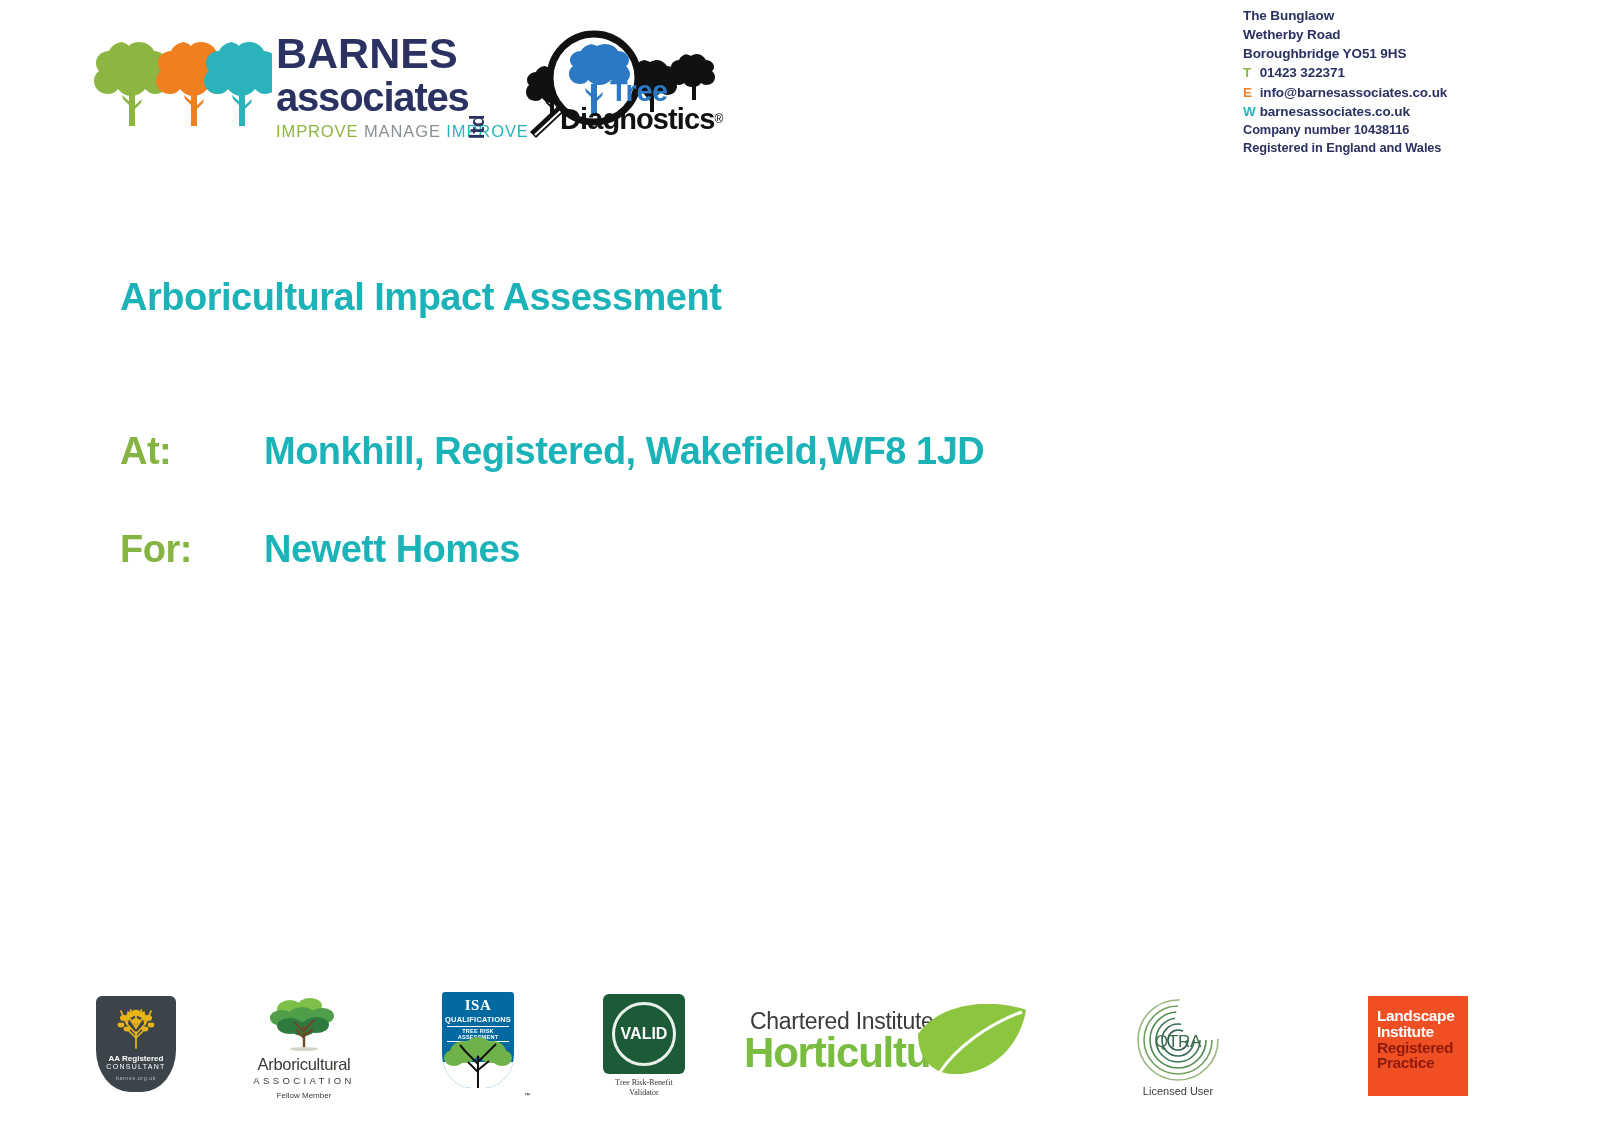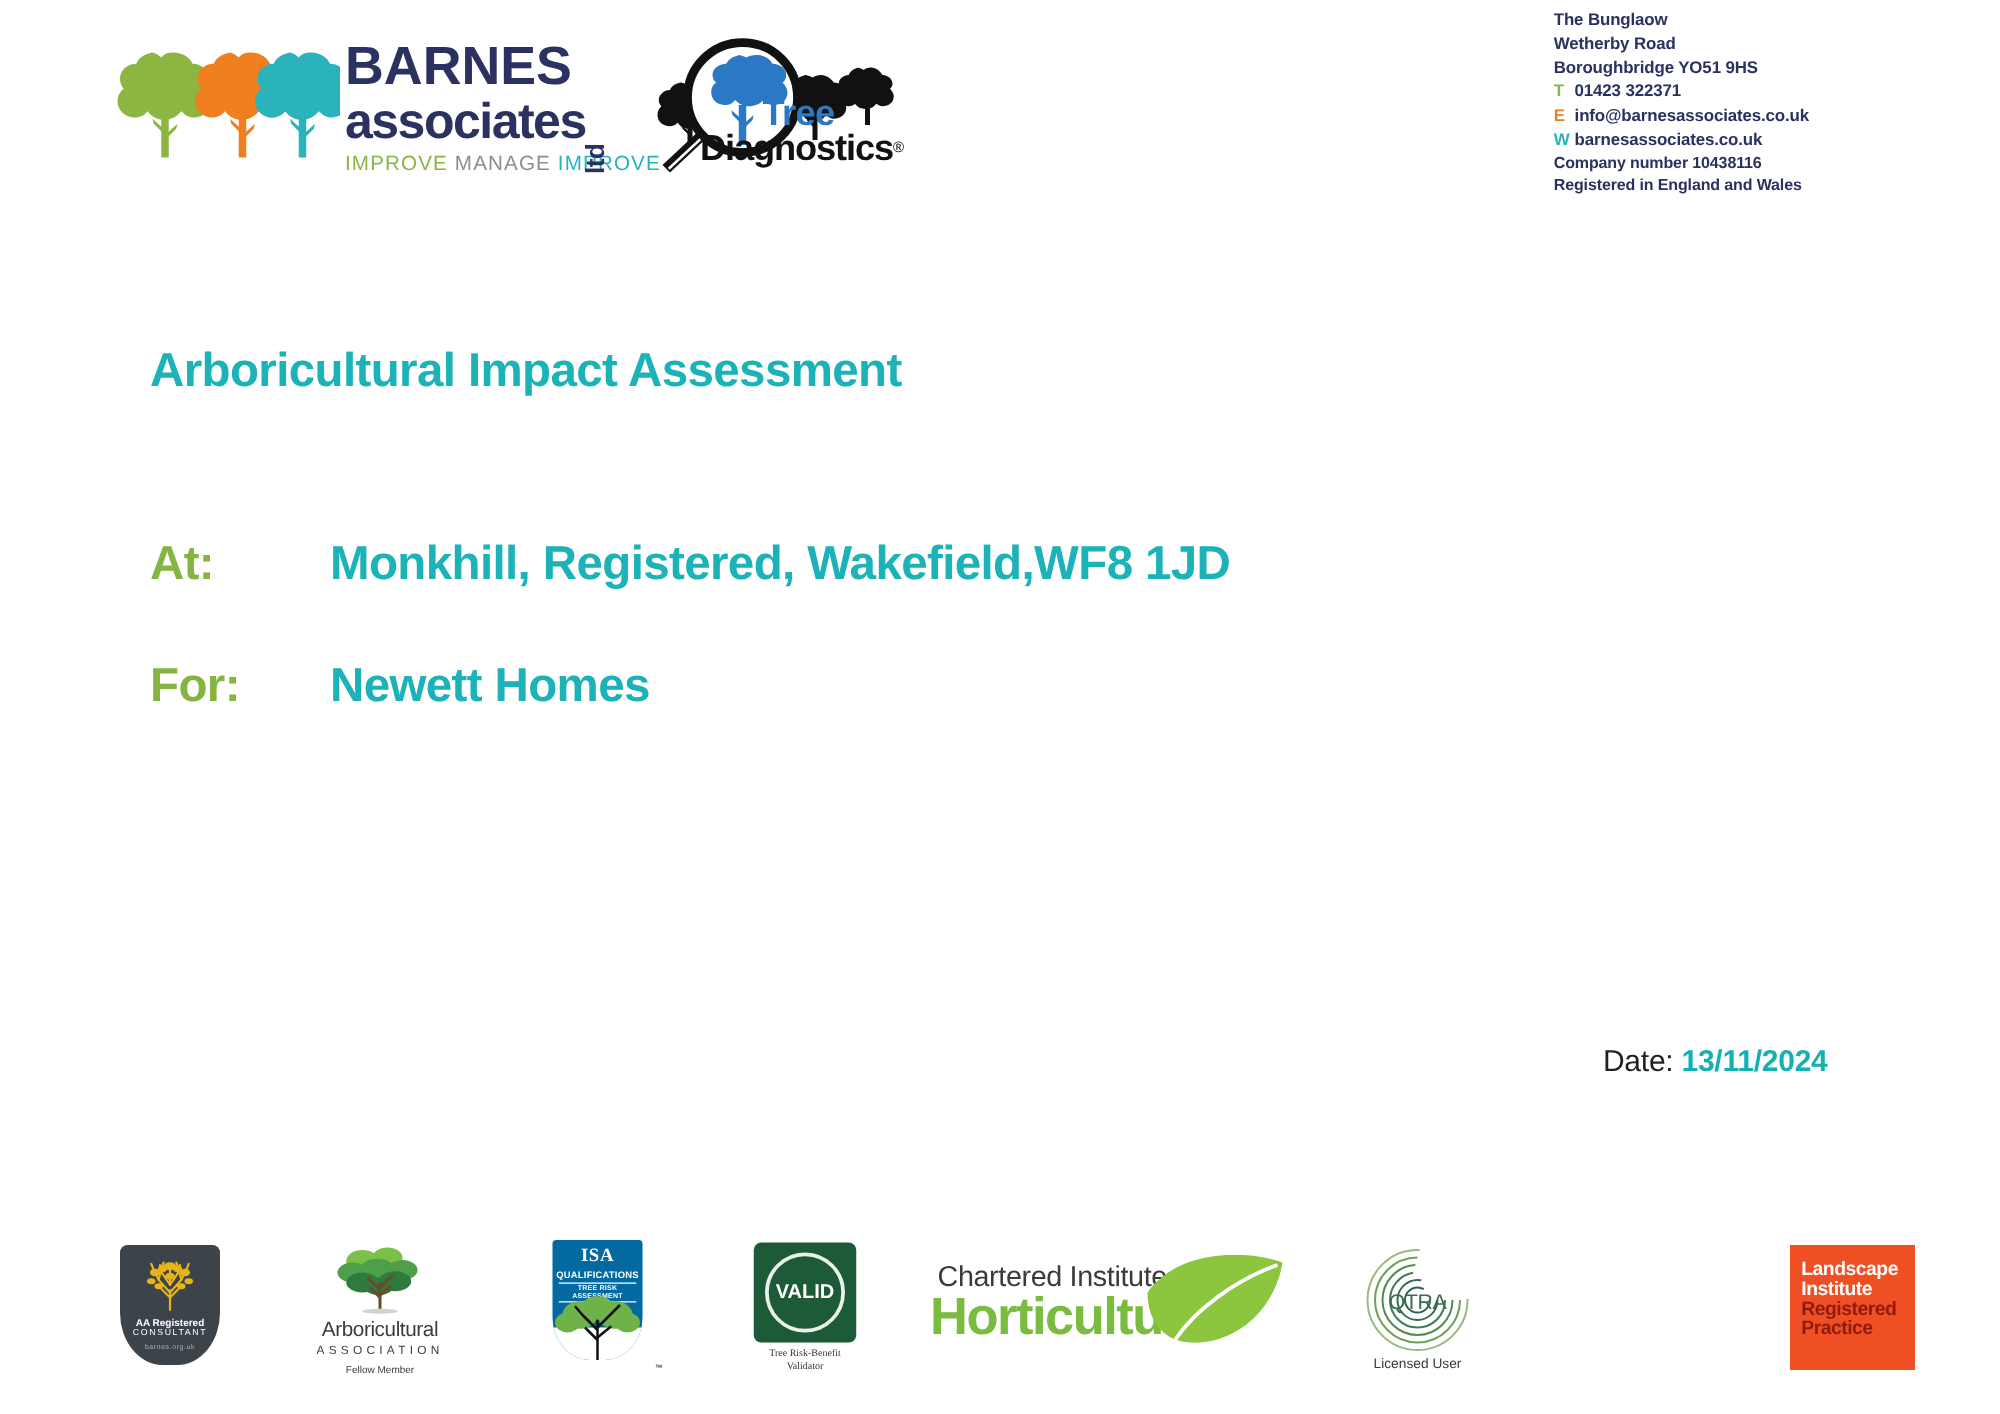--- a/index.html
+++ b/index.html
@@ -197,34 +197,34 @@
   }
   .valid-cap { font-size: 8px; color: #333; font-family: "Liberation Serif", serif; line-height: 1.25; margin-top: 4px; }
 
   
   #logo-cih { left: 744px; top: 20px; width: 286px; height: 80px; }
   .cih-line1 { font-size: 23px; color: #3b3b3b; letter-spacing: -0.3px; text-align: left; margin-left: 6px; }
   .cih-line2 { font-size: 42px; color: #79bc3f; font-weight: bold; letter-spacing: -1.2px; text-align: left; line-height: 0.95; margin-top: -2px; }
   .cih-leaf { position: absolute; right: 0px; top: -4px; }
 
   
-  #logo-qtra { left: 1082px; top: 10px; width: 104px; height: 104px; }
+  #logo-qtra { left: 1126px; top: 10px; width: 104px; height: 104px; }
   .qtra-word {
     position: absolute; left: 0; right: 0; top: 34px;
     font-size: 17px; color: #3e6b4a; letter-spacing: -0.3px;
   }
   .qtra-cap { font-size: 11px; color: #3a3a3a; margin-top: 3px; }
 
   
   #logo-bali { left: 1240px; top: 8px; width: 92px; height: 108px; }
   .bali-word { font-size: 27px; font-weight: bold; color: #111; letter-spacing: 0.5px; line-height: 1; margin-top: -2px; }
   .bali-cap { font-size: 9px; color: #3a3a3a; letter-spacing: 0.6px; font-family: "Liberation Serif", serif; }
 
   
-  #logo-li { left: 1432px; top: 8px; width: 104px; height: 104px; }
+  #logo-li { left: 1368px; top: 8px; width: 104px; height: 104px; }
   .li-box {
     width: 100px; height: 100px; background: #f04e23;
     text-align: left; padding: 12px 0 0 9px; box-sizing: border-box;
   }
   .li-w { color: #ffffff; font-size: 15.5px; font-weight: bold; line-height: 1.02; letter-spacing: -0.4px; }
   .li-d { color: #8f1b10; font-size: 15.5px; font-weight: bold; line-height: 1.02; letter-spacing: -0.4px; }
 </style>
 </head>
 <body>
 
@@ -328,24 +328,20 @@
 
 <div class="field-row" id="row-at">
   <span class="field-label">At:</span><span class="field-value">Monkhill, Registered, Wakefield,WF8 1JD</span>
 </div>
 
 <div class="field-row" id="row-for">
   <span class="field-label">For:</span><span class="field-value">Newett Homes</span>
 </div>
 
 <div id="meta-block">
-  <div class="meta-row">
-    <span>Date:</span>
-    <span class="meta-val">13/11/2024</span>
-  </div>
 </div>
 
 <div id="footer">
 
   <div class="foot-logo" id="logo-aa">
     <div class="shield">
       <svg class="sh-tree" width="44" height="44" viewBox="0 0 44 44">
         <g stroke="#e8b519" stroke-width="1.7" fill="none" stroke-linecap="round">
           <path d="M22 40 L22 24"></path>
           <path d="M22 26 L13 16 M22 26 L31 16 M22 20 L16 11 M22 20 L28 11 M22 30 L15 23 M22 30 L29 23"></path>

